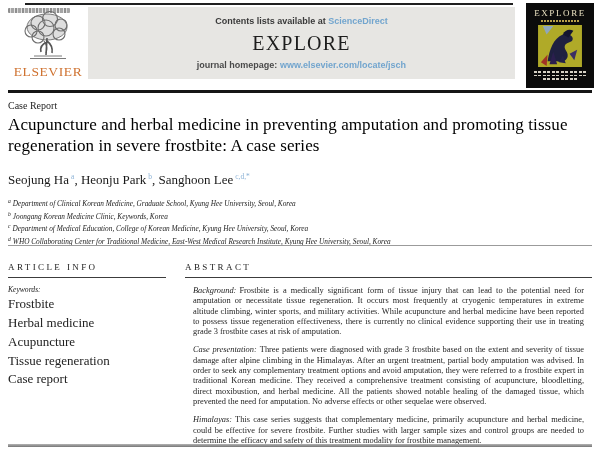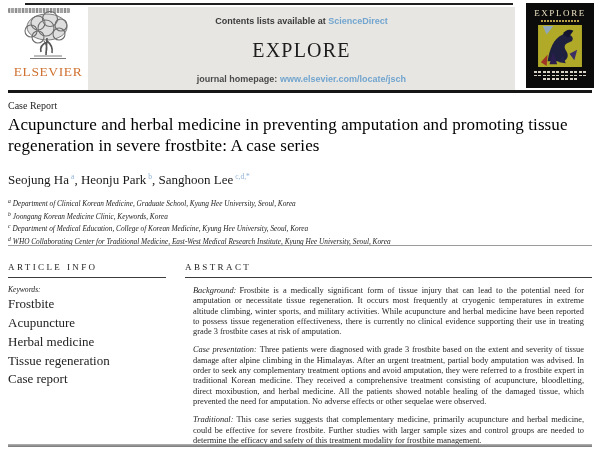--- a/index.html
+++ b/index.html
@@ -18,21 +18,21 @@
     filter:blur(0.7px);
   }
 
   
   .logo{position:absolute;left:7px;top:11px;width:82px;text-align:center;}
   .logo svg{width:64px;height:52px;display:block;margin:0 auto;}
   .logo .wordmark{font-size:13.5px;letter-spacing:0.6px;color:#cf7230;margin-top:1px;}
 
   
   .header-box{
-    position:absolute;left:88px;top:7px;width:427px;height:86px;background:#e7e6e3;
+    position:absolute;left:88px;top:7px;width:427px;height:72px;background:#e7e6e3;
     display:flex;flex-direction:column;justify-content:space-between;align-items:center;
     padding:9px 0 9px;box-sizing:border-box;
   }
   .contents-line{font-family:"Liberation Sans",sans-serif;font-size:9px;font-weight:bold;color:#3a3a3a;}
   .contents-line a{color:#72a5ce;}
   .journal-title{font-size:20px;letter-spacing:1.2px;color:#1d1d1d;}
   .homepage-line{font-family:"Liberation Sans",sans-serif;font-size:9px;font-weight:bold;color:#4a4a4a;}
   .homepage-line a{color:#72a5ce;}
 
   
@@ -149,27 +149,27 @@
   <div><sup>d</sup><span>WHO Collaborating Center for Traditional Medicine, East-West Medical Research Institute, Kyung Hee University, Seoul, Korea</span></div>
 </div>
 
 <div class="divider"></div>
 
 <div class="col-left">
   <div class="col-heading">ARTICLE INFO</div>
   <div class="heading-rule"></div>
   <div class="keywords-label">Keywords:</div>
   <div class="keyword">Frostbite</div>
+  <div class="keyword">Herbal medicine</div>
   <div class="keyword">Acupuncture</div>
-  <div class="keyword">Herbal medicine</div>
   <div class="keyword">Tissue regeneration</div>
   <div class="keyword">Case report</div>
 </div>
 
 <div class="col-right">
   <div class="col-heading">ABSTRACT</div>
   <div class="heading-rule"></div>
   <p class="abs"><span class="lead">Background:</span><span>Frostbite is a medically significant form of tissue injury that can lead to the potential need for amputation or necessitate tissue regeneration. It occurs most frequently at cryogenic temperatures in extreme altitude climbing, winter sports, and military activities. While acupuncture and herbal medicine have been reported to possess tissue regeneration effectiveness, there is currently no clinical evidence supporting their use in treating grade 3 frostbite cases at risk of amputation.</span></p>
   <p class="abs"><span class="lead">Case presentation:</span><span>Three patients were diagnosed with grade 3 frostbite based on the extent and severity of tissue damage after alpine climbing in the Himalayas. After an urgent treatment, partial body amputation was advised. In order to seek any complementary treatment options and avoid amputation, they were referred to a frostbite expert in traditional Korean medicine. They received a comprehensive treatment consisting of acupuncture, bloodletting, direct moxibustion, and herbal medicine. All the patients showed notable healing of the damaged tissue, which prevented the need for amputation. No adverse effects or other sequelae were observed.</span></p>
-  <p class="abs"><span class="lead">Traditional:</span><span>This case series suggests that complementary medicine, primarily acupuncture and herbal medicine, could be effective for severe frostbite. Further studies with larger sample sizes and control groups are needed to determine the efficacy and safety of this treatment modality for frostbite management.</span></p>
+  <p class="abs"><span class="lead">Himalayas:</span><span>This case series suggests that complementary medicine, primarily acupuncture and herbal medicine, could be effective for severe frostbite. Further studies with larger sample sizes and control groups are needed to determine the efficacy and safety of this treatment modality for frostbite management.</span></p>
 </div>
 
 <div class="bottom-rule"></div>
 
 </body></html>

